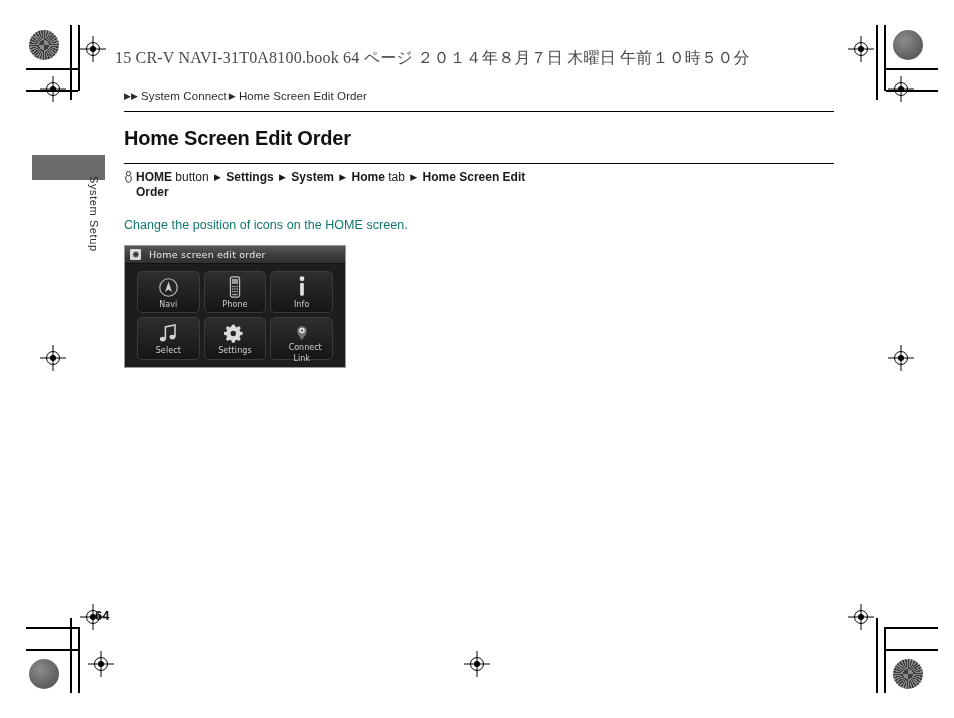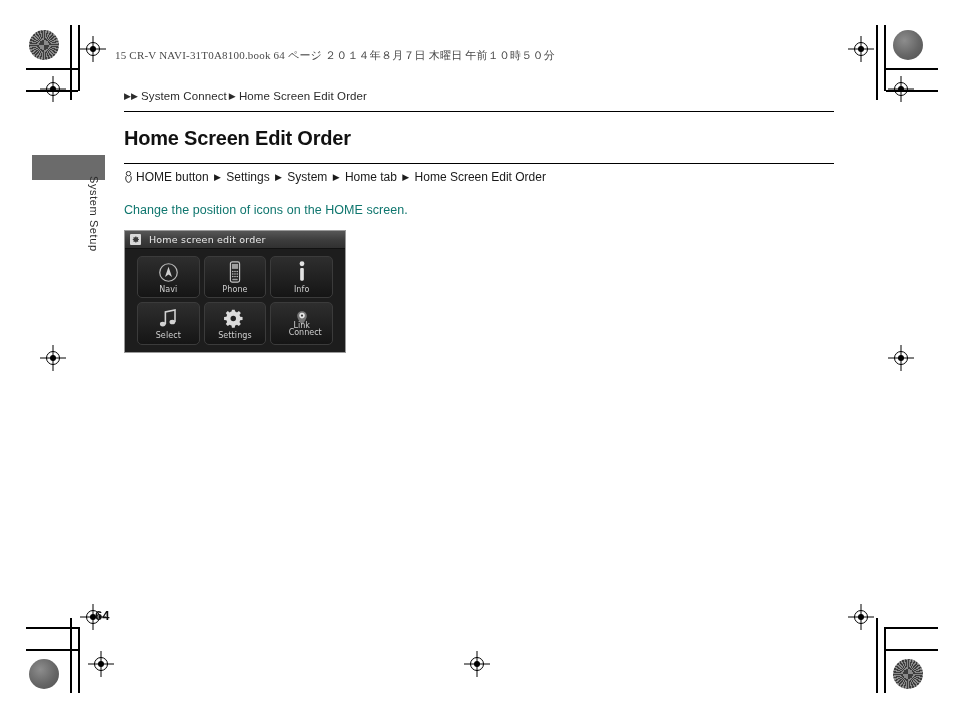--- a/index.html
+++ b/index.html
@@ -31,21 +31,21 @@
   }
   .dot.plain {
     background: radial-gradient(circle at 38% 35%, #8d8d8d 0%, #666 55%, #4f4f4f 100%);
   }
 
   
   .bookinfo {
     position: absolute;
     left: 115px; top: 48px;
     font-family: "Liberation Serif", serif;
-    font-size: 11px;
+    font-size: 16px;
     color: #4a4a4a;
     letter-spacing: 0.2px;
     white-space: nowrap;
   }
 
   
   .side-tab {
     position: absolute;
     left: 32px; top: 155px;
     width: 73px; height: 25px;
@@ -111,21 +111,21 @@
     line-height: 15px;
     color: #1a1a1a;
     position: relative;
     padding-left: 12px;
   }
   .navpath .hand-icon {
     position: absolute;
     left: 0; top: 1px;
     width: 9px; height: 12px;
   }
-  .navpath b { font-weight: normal; }
+  .navpath b { font-weight: bold; }
   .navpath .tri {
     font-size: 9px;
     vertical-align: 1px;
     margin: 0 2px;
   }
 
   .body-text {
     margin-top: 18px;
     font-size: 12.5px;
     color: #0f766e;
@@ -212,21 +212,21 @@
     color: #cfcfcf;
     font-size: 8px;
     font-family: "DejaVu Sans", sans-serif;
     line-height: 9px;
     padding-left: 7px;
   }
   
   .tile-link .nav-tile-ico { height: 18px; }
   .tile-link .overlap {
     position: absolute;
-    top: 18px; left: 0; right: 0;
+    top: 36px; left: 0; right: 0;
     text-align: center;
     color: #cfcfcf;
     font-size: 8px;
     font-family: "DejaVu Sans", sans-serif;
   }
 
   .fig-caption {
     margin-left: 16px;
     padding-top: 6px;
     width: 210px;

